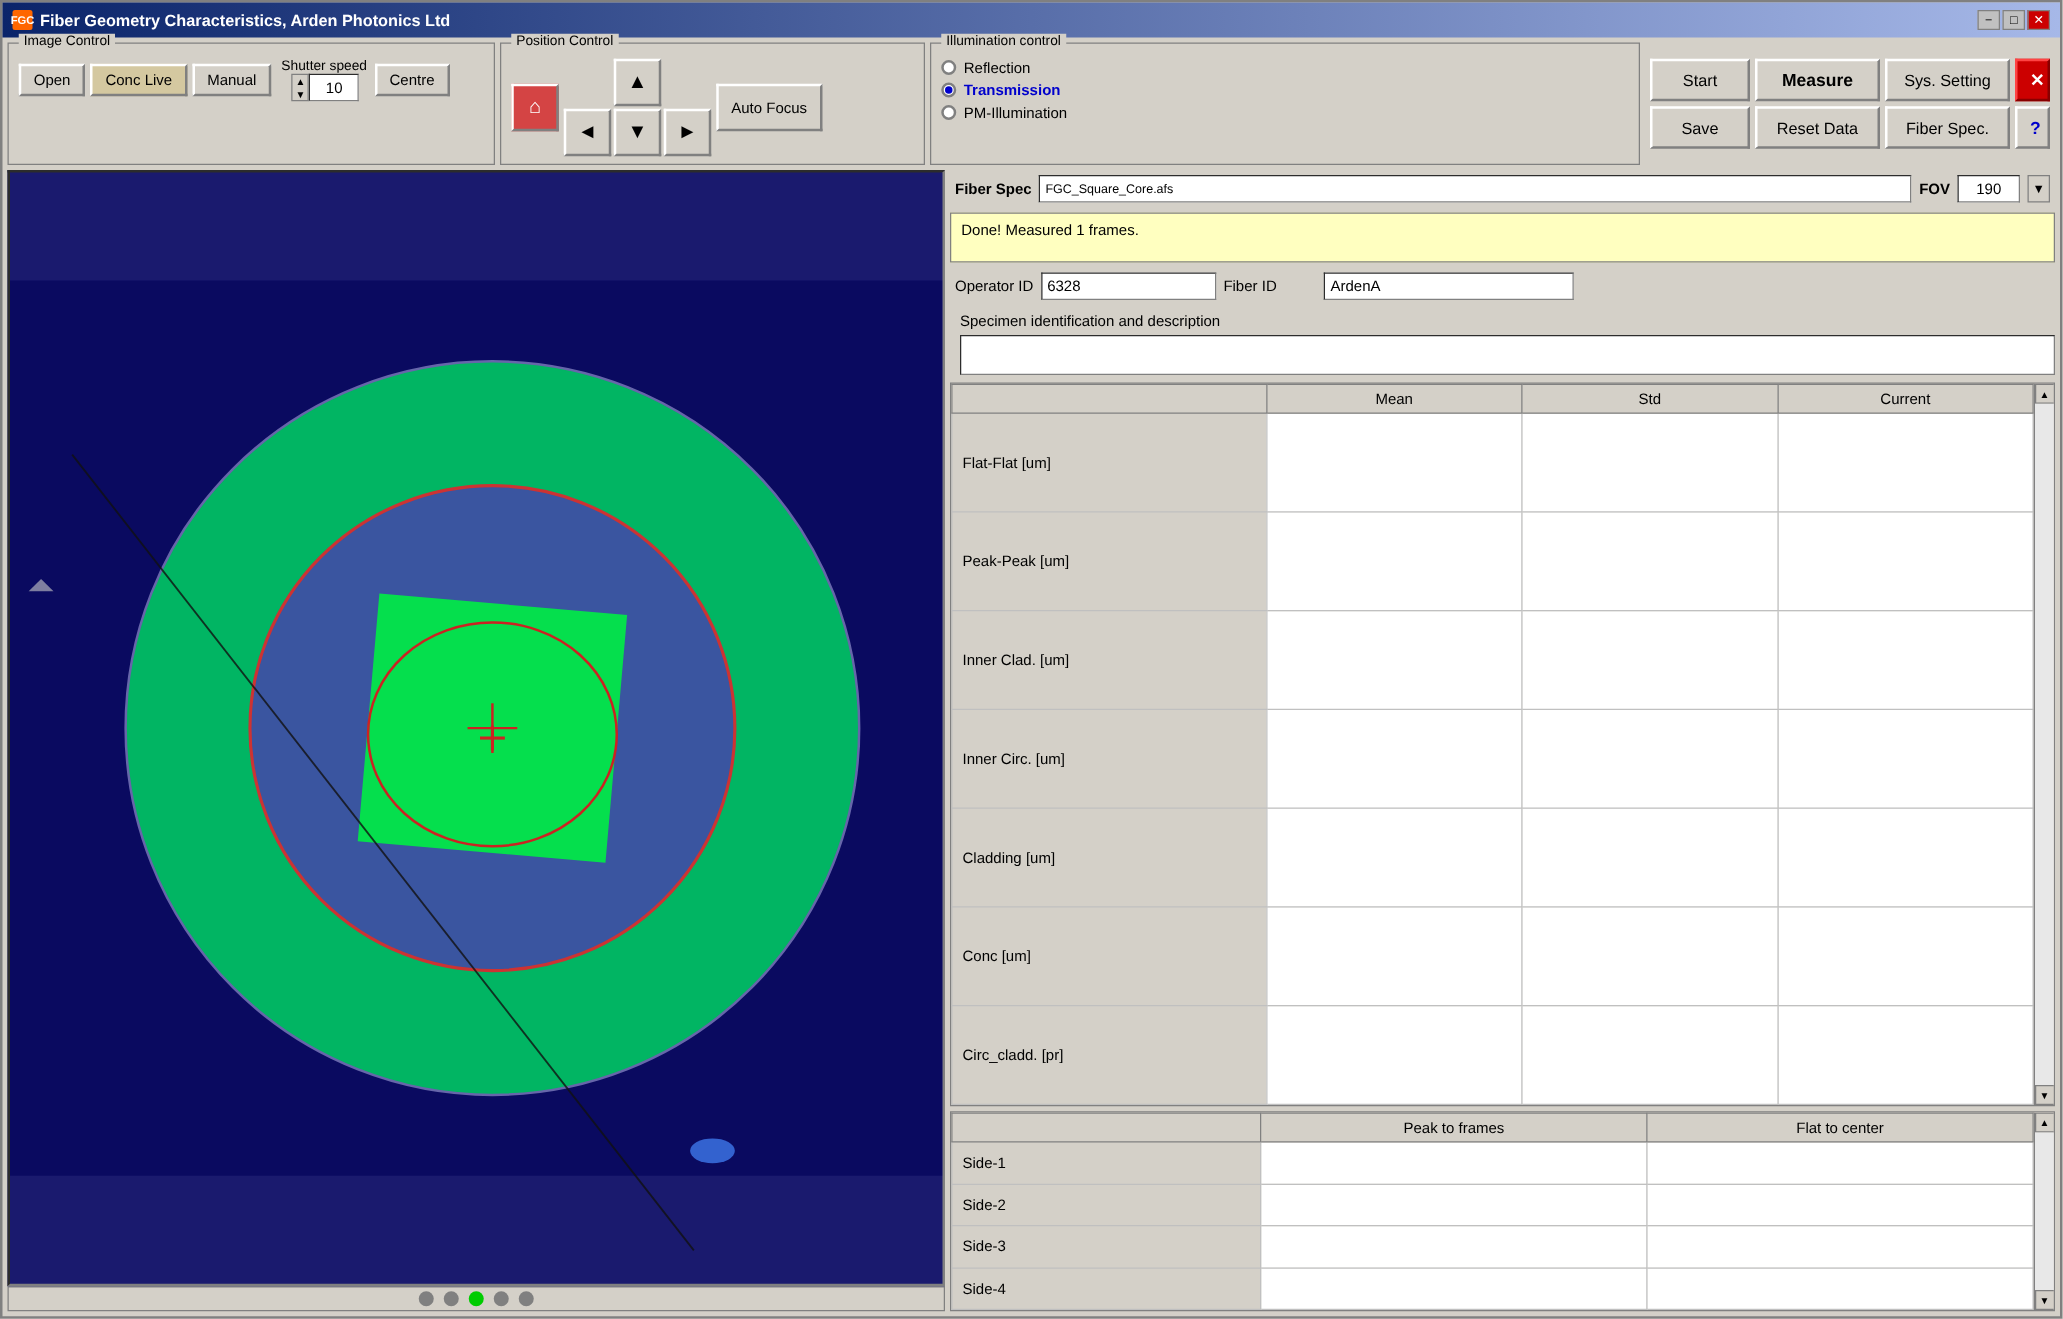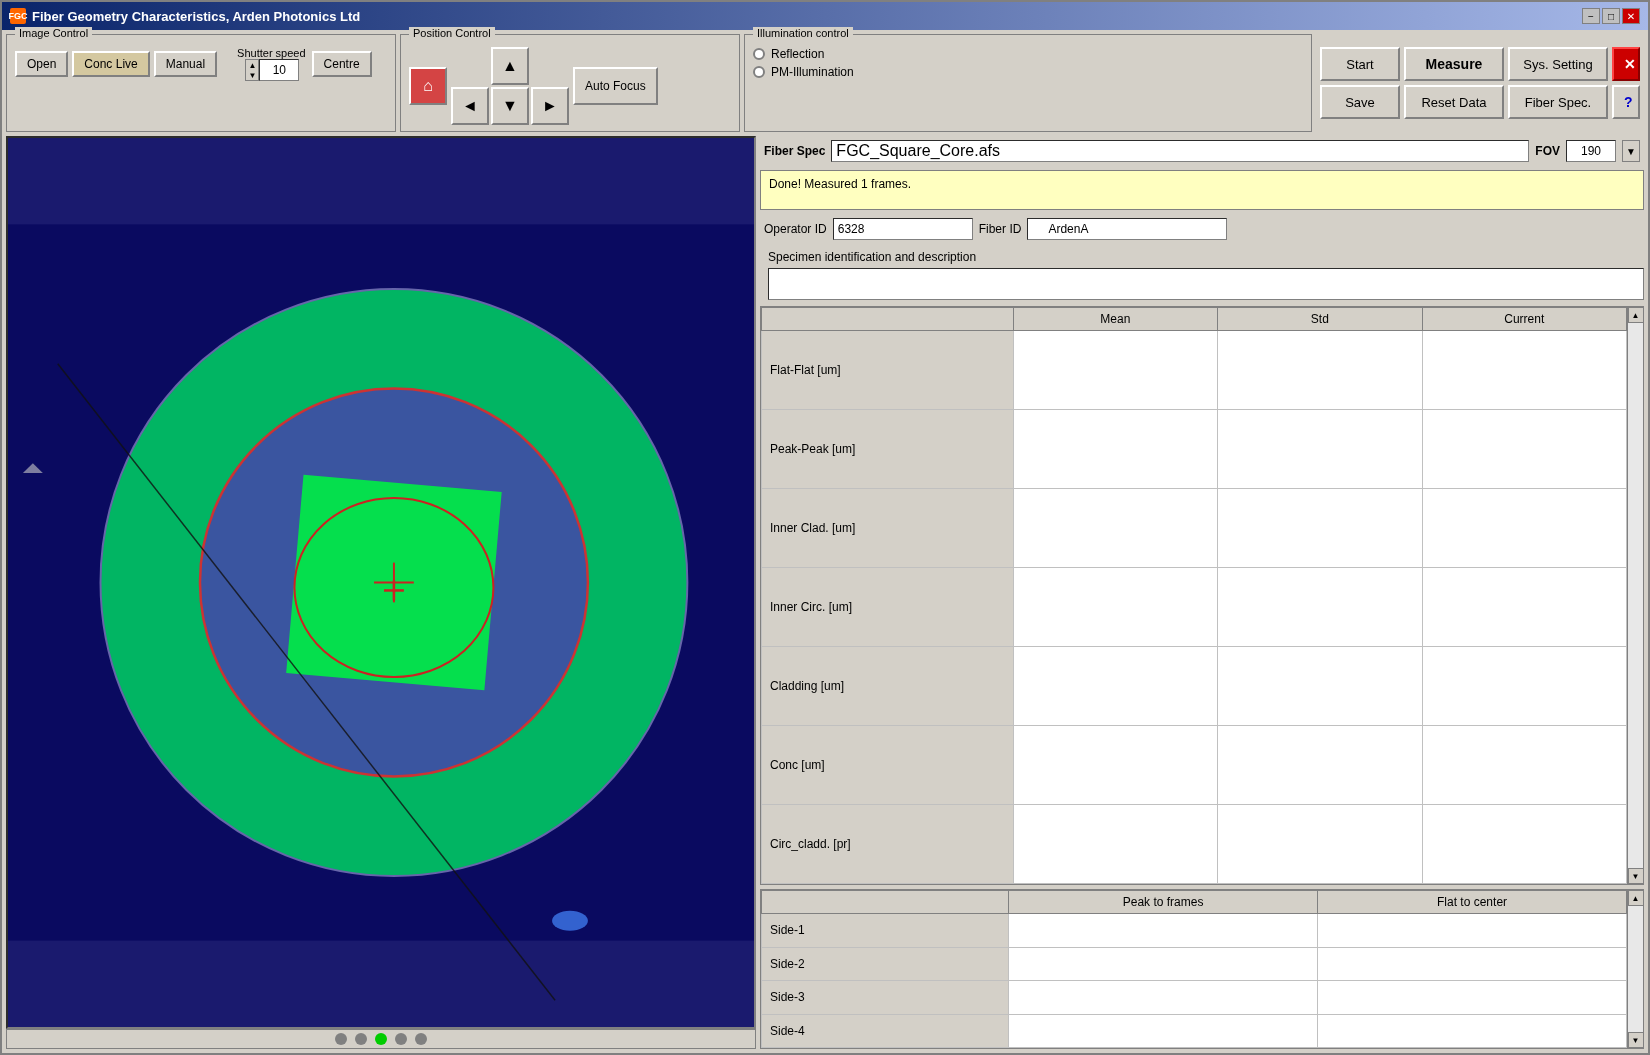--- a/index.html
+++ b/index.html
@@ -243,21 +243,21 @@
       padding: 4px;
       background: #d4d0c8;
     }
     .fiber-spec-label { font-size: 12px; font-weight: bold; }
     .fiber-spec-input {
       flex: 1;
       height: 22px;
       border: 1px inset #808080;
       background: white;
       padding: 0 4px;
-      font-size: 16px;
+      font-size: 10px;
     }
     .fov-label { font-size: 12px; font-weight: bold; }
     .fov-input {
       width: 50px;
       height: 22px;
       border: 1px inset #808080;
       background: white;
       text-align: center;
       font-size: 12px;
     }
@@ -289,22 +289,23 @@
       border: 1px inset #808080;
       background: white;
       padding: 0 4px;
       font-size: 12px;
     }
     .fiber-id-input {
       width: 200px;
       height: 22px;
       border: 1px inset #808080;
       background: white;
-      padding: 0 20px;
-      font-size: 12px;
+      padding: 0 4px;
+      font-size: 12px;
+      margin-left: 32px;
     }
     .specimen-label {
       font-size: 12px;
       padding: 2px 4px;
     }
     .specimen-input {
       width: 100%;
       height: 32px;
       border: 1px inset #808080;
       background: white;
@@ -409,21 +410,21 @@
   <div class="main-content">
 
     <div class="top-panels">
 
       <div class="panel-group image-control-panel">
         <span class="panel-group-title">Image Control</span>
         <div class="button-row">
           <button class="btn btn-primary">Open</button>
           <button class="btn" style="background:#d4c8a0;">Conc Live</button>
           <button class="btn">Manual</button>
-          <div style="display:flex;flex-direction:column;align-items:center;margin-left:16px;">
+          <div style="display:flex;flex-direction:column;align-items:center;margin-left:4px;">
             <span class="shutter-label">Shutter speed</span>
             <div class="spinner-control">
               <div class="spinner-btn">
                 <span>▲</span>
                 <span>▼</span>
               </div>
               <input class="spinner-input" type="text" value="10" style="">
             </div>
           </div>
           <button class="btn">Centre</button>
@@ -460,20 +461,24 @@
         </div>
       </div>
 
       <div style="display:flex;gap:4px;flex:1;">
         <div class="panel-group illumination-panel">
           <span class="panel-group-title">Illumination control</span>
           <div class="radio-group">
             <div class="radio-item">
               <div class="radio-circle"></div>
               <span>Reflection</span>
+            </div>
+            <div class="radio-item">
+              <div class="radio-circle selected"></div>
+              <span style="color:#0000cc;font-weight:bold;">Transmission</span>
             </div>
             <div class="radio-item">
               <div class="radio-circle"></div>
               <span>PM-Illumination</span>
             </div>
           </div>
         </div>
 
         <div style="display:flex;flex-direction:column;gap:4px;padding:4px;justify-content:center;">
           <div style="display:flex;gap:4px;align-items:center;">

